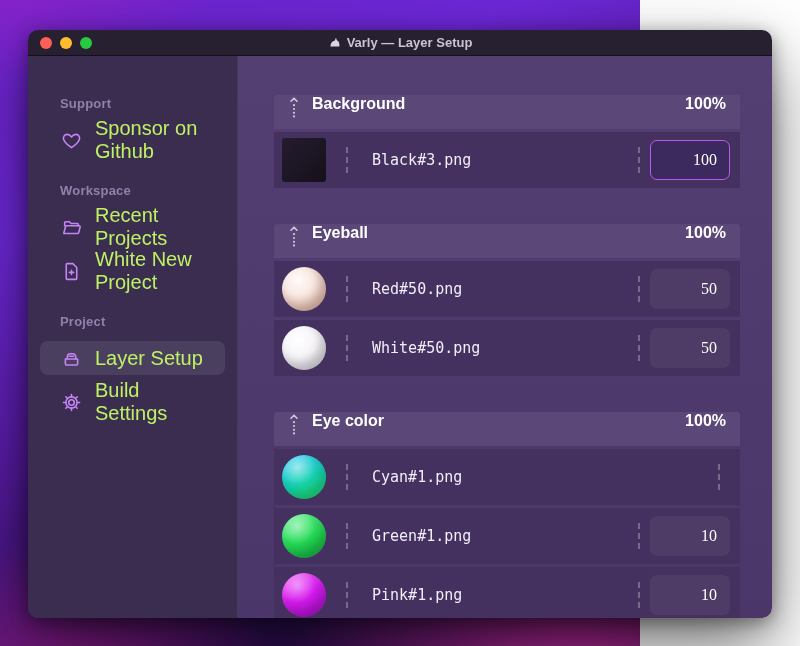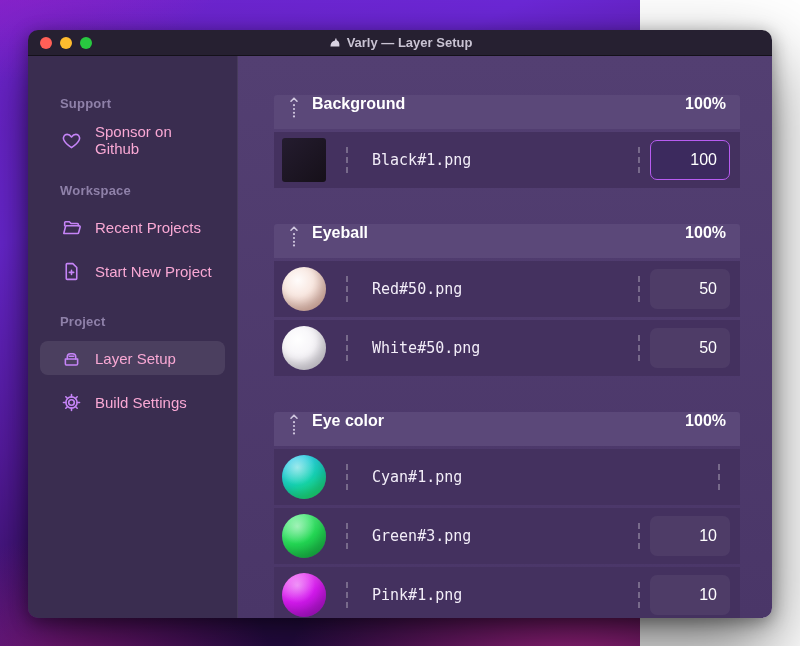--- a/index.html
+++ b/index.html
@@ -31,21 +31,21 @@
 
   .body { flex:1; display:flex; min-height:0; }
 
   
   .sidebar { width:210px; flex:0 0 210px; background:#3a2d50;
     border-right:1px solid rgba(255,255,255,.07); padding-top:40px; }
   .section-label { margin:0 0 12px 32px; font-size:13px; font-weight:bold;
     color:#8f81a9; letter-spacing:.2px; }
   .section-label.gap { margin-top:26px; }
   .side-item { display:flex; align-items:center; gap:13px; margin:0 12px 10px 12px;
-    padding:6px 8px 6px 20px; border-radius:8px; color:#f9a8d4; font-size:15px;
+    padding:6px 8px 6px 20px; border-radius:8px; color:#bef264; font-size:20px;
     height:34px; cursor:default; }
   .side-item.selected { background:rgba(255,255,255,.09); }
   .side-icon { width:22px; height:22px; display:flex; align-items:center;
     justify-content:center; flex:0 0 22px; }
   .side-icon svg { width:21px; height:21px; stroke:#c584f7; fill:none;
     stroke-width:1.8; stroke-linecap:round; stroke-linejoin:round; }
 
   
   .main { flex:1; padding:39px 32px 0 36px; overflow:hidden;
     background:linear-gradient(180deg,#533f72 0%, #4a3668 100%); }
@@ -79,21 +79,21 @@
       linear-gradient(155deg,#f264f6 5%, #d61aef 50%, #a30ec6 100%); }
 
   .vdash { height:26px; width:0; border-left:2px dashed rgba(255,255,255,.28); }
   .vdash.d1 { margin-left:20px; }
   .vdash.d2 { margin-right:10px; }
   .layer-filename { margin-left:24px; font-family:"DejaVu Sans Mono", monospace;
     font-size:15px; color:#f2edf8; }
   .row-spacer { flex:1; }
   .weight-input { width:80px; height:40px; background:rgba(255,255,255,.055);
     border:1.5px solid transparent; border-radius:7px; color:#ffffff;
-    font-family:Liberation Sans, sans-serif; font-size:16px; text-align:right;
+    font-family:Liberation Serif, serif; font-size:16px; text-align:right;
     padding:0 12px; outline:none; }
   .weight-input.focused { background:#3c2a5e; border-color:#b75cf0; }
 </style>
 </head>
 <body>
 
 <div class="desktop">
   <div class="window">
 
     <div class="titlebar">
@@ -133,21 +133,21 @@
             </span>
             <span class="sidebar-item-label">Recent Projects</span>
           </div>
           <div class="side-item">
             <span class="side-icon">
               <svg viewBox="0 0 24 24">
                 <path d="M7 3h6.5L18 7.5V20c0 .6-.4 1-1 1H7c-.6 0-1-.4-1-1V4c0-.6.4-1 1-1z"></path>
                 <path d="M12 10.5v5M9.5 13h5"></path>
               </svg>
             </span>
-            <span class="sidebar-item-label">Start New Project</span>
+            <span class="sidebar-item-label">White New Project</span>
           </div>
           <div class="section-label gap">Project</div>
           <div class="side-item selected">
             <span class="side-icon">
               <svg viewBox="0 0 24 24">
                 <path d="M5 12.5h14V18c0 .8-.7 1.5-1.5 1.5h-11C5.7 19.5 5 18.8 5 18v-5.5z"></path>
                 <path d="M7.2 12.5V10c0-1.9 1.6-3.5 3.5-3.5h2.6c1.9 0 3.5 1.6 3.5 3.5v2.5"></path>
                 <path d="M9.5 9.5h5"></path>
               </svg>
             </span>
@@ -175,21 +175,21 @@
                   <circle cx="6" cy="17.8" r="1.1" fill="#cfc6de"></circle>
                   <circle cx="6" cy="21.4" r="1.1" fill="#cfc6de"></circle>
                 </svg>
               </span>
               <span class="group-name">Background</span>
               <span class="group-weight">100%</span>
             </div>
             <div class="layer-row">
               <div class="thumb thumb-black"></div>
               <div class="vdash d1"></div>
-              <span class="layer-filename">Black#1.png</span>
+              <span class="layer-filename">Black#3.png</span>
               <div class="row-spacer"></div>
               <div class="vdash d2"></div>
               <input class="weight-input focused" type="text" value="100" style="">
             </div>
           </div>
           <div class="group">
             <div class="group-header">
               <span class="drag-handle">
                 <svg viewBox="0 0 12 24" fill="none">
                   <path d="M3 6.2 6 3.2 9 6.2" stroke="#cfc6de" stroke-width="1.6" stroke-linecap="round" stroke-linejoin="round"></path>
@@ -236,21 +236,21 @@
             <div class="layer-row">
               <div class="thumb thumb-cyan sphere"></div>
               <div class="vdash d1"></div>
               <span class="layer-filename">Cyan#1.png</span>
               <div class="row-spacer"></div>
               <div class="vdash d2"></div>
             </div>
             <div class="layer-row">
               <div class="thumb thumb-green sphere"></div>
               <div class="vdash d1"></div>
-              <span class="layer-filename">Green#3.png</span>
+              <span class="layer-filename">Green#1.png</span>
               <div class="row-spacer"></div>
               <div class="vdash d2"></div>
               <input class="weight-input" type="text" value="10" style="">
             </div>
             <div class="layer-row">
               <div class="thumb thumb-pink sphere"></div>
               <div class="vdash d1"></div>
               <span class="layer-filename">Pink#1.png</span>
               <div class="row-spacer"></div>
               <div class="vdash d2"></div>

